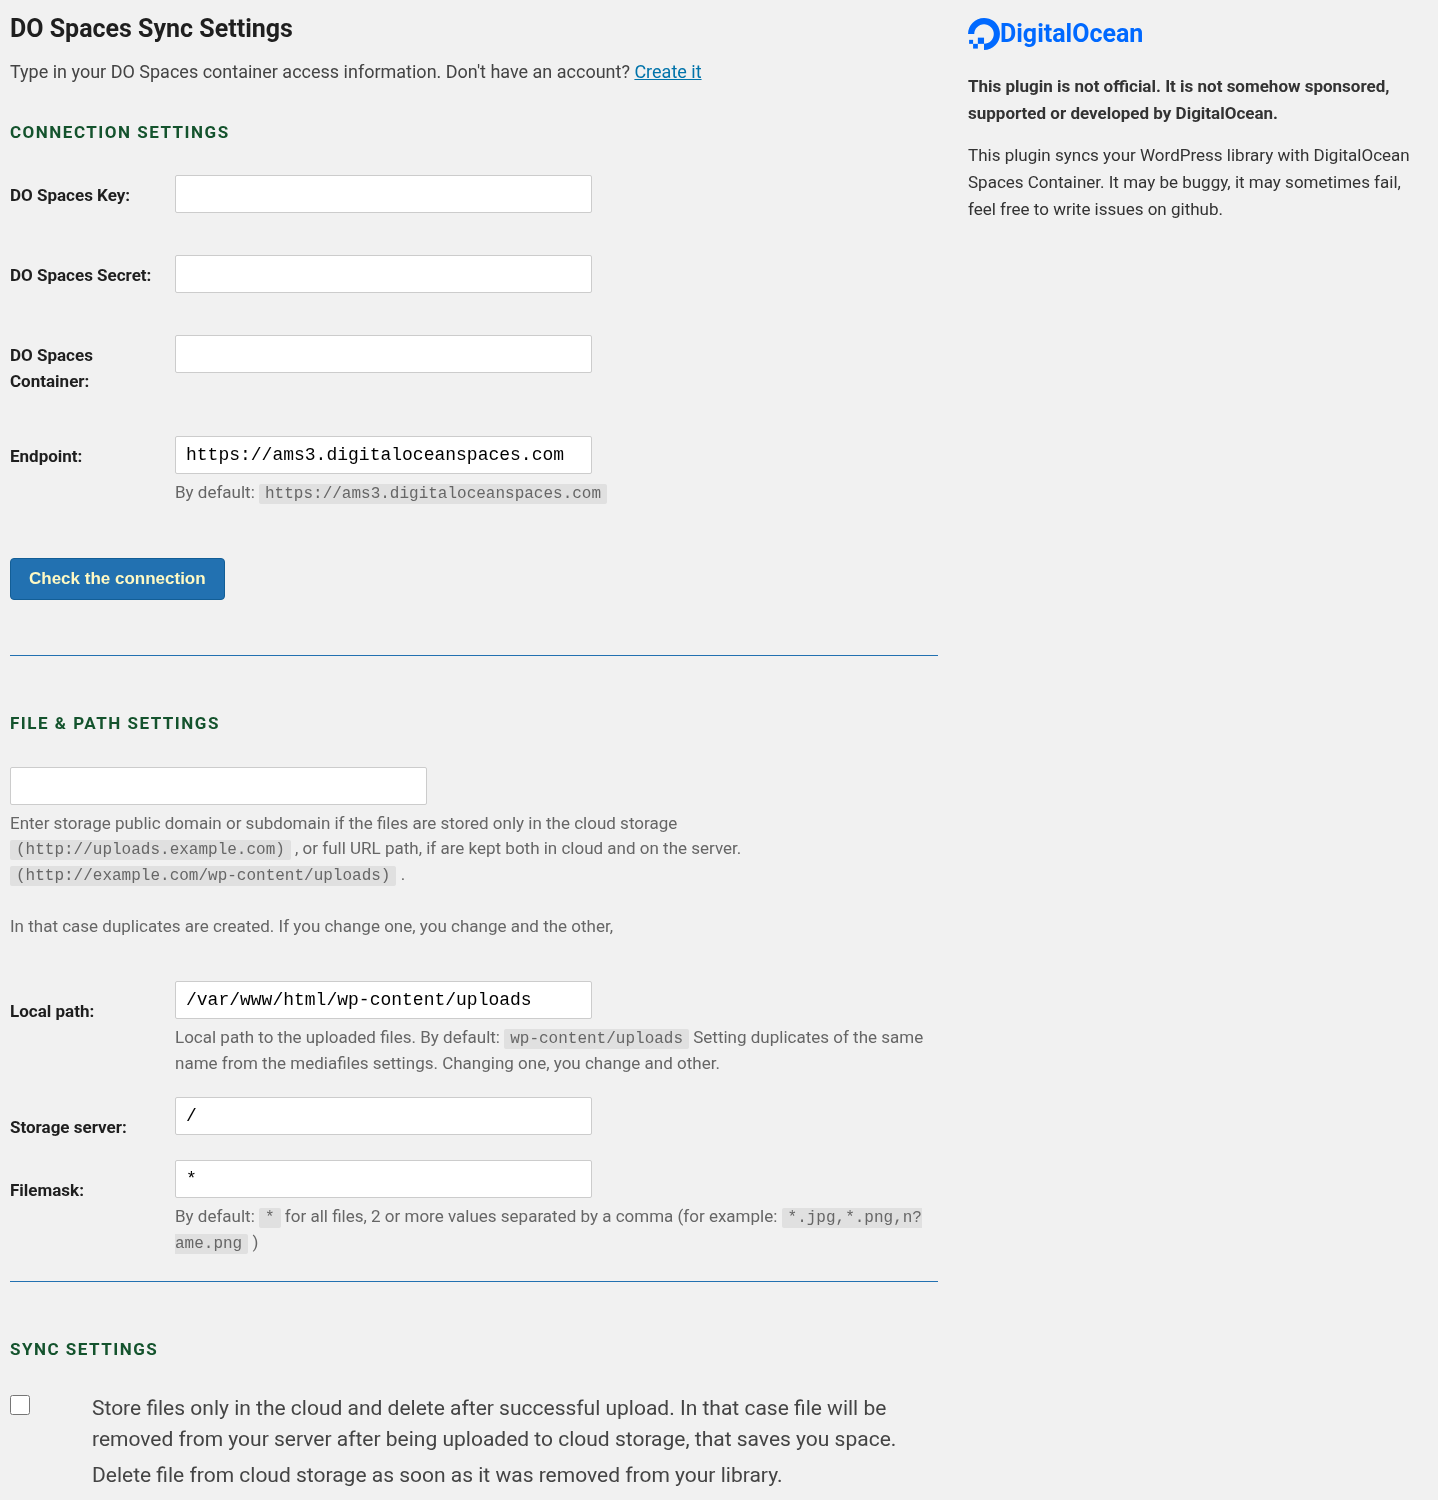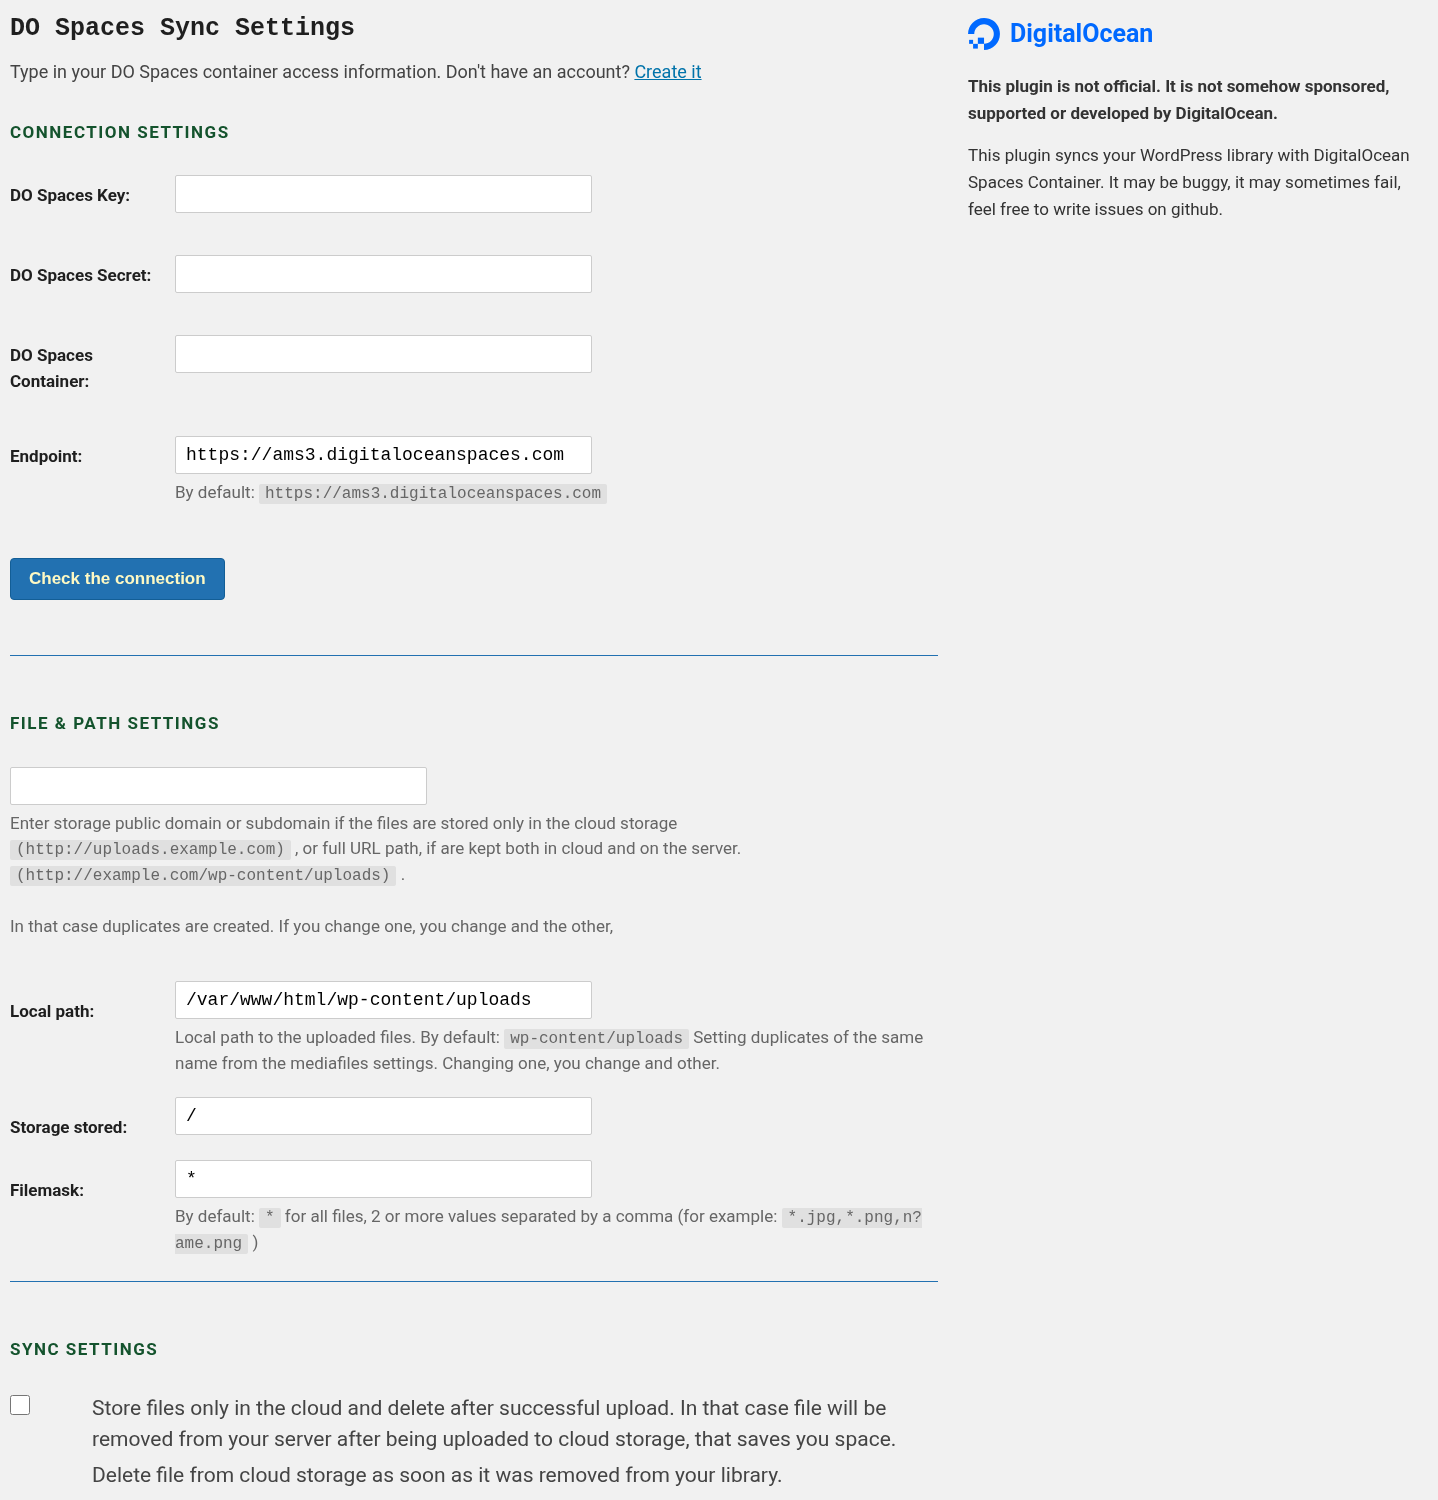--- a/index.html
+++ b/index.html
@@ -25,21 +25,20 @@
     }
     .sidebar {
       width: 460px;
       padding-top: 5px;
     }
     h1 {
       font-size: 25px;
       font-weight: 700;
       color: #1f1f1f;
       margin-bottom: 10px;
-      font-family: Liberation Mono, monospace;
     }
     .intro-text {
       font-size: 18px;
       color: #444;
       margin-bottom: 35px;
     }
     .intro-text a {
       color: #0073aa;
       margin-top: 32px;
     }
@@ -131,21 +130,20 @@
       cursor: pointer;
     }
     .checkbox-label {
       flex: 1;
       font-size: 21px;
       color: #444;
     }
     .do-logo-row {
       display: flex;
       align-items: center;
-      gap: 10px;
       margin-bottom: 20px;
     }
     .do-logo {
       width: 32px;
       height: 32px;
     }
     .do-logo-text {
       color: #0069ff;
       font-size: 25px;
       font-weight: 700;
@@ -227,21 +225,21 @@
         <div class="label-col" style="padding-top:18px">Local path:</div>
         <div class="input-col">
           <input type="text" value="/var/www/html/wp-content/uploads" style="">
           <div class="description">
             <span>Local path to the uploaded files. By default: </span><code>wp-content/uploads</code><span> Setting duplicates of the same name from the mediafiles settings. Changing one, you change and other.</span>
           </div>
         </div>
       </div>
 
       <div class="form-row compact">
-        <div class="label-col" style="padding-top:18px">Storage stored:</div>
+        <div class="label-col" style="padding-top:18px">Storage server:</div>
         <div class="input-col">
           <input type="text" value="/" style="">
         </div>
       </div>
 
       <div class="form-row compact">
         <div class="label-col" style="padding-top:18px">Filemask:</div>
         <div class="input-col">
           <input type="text" value="*" style="">
           <div class="description">

